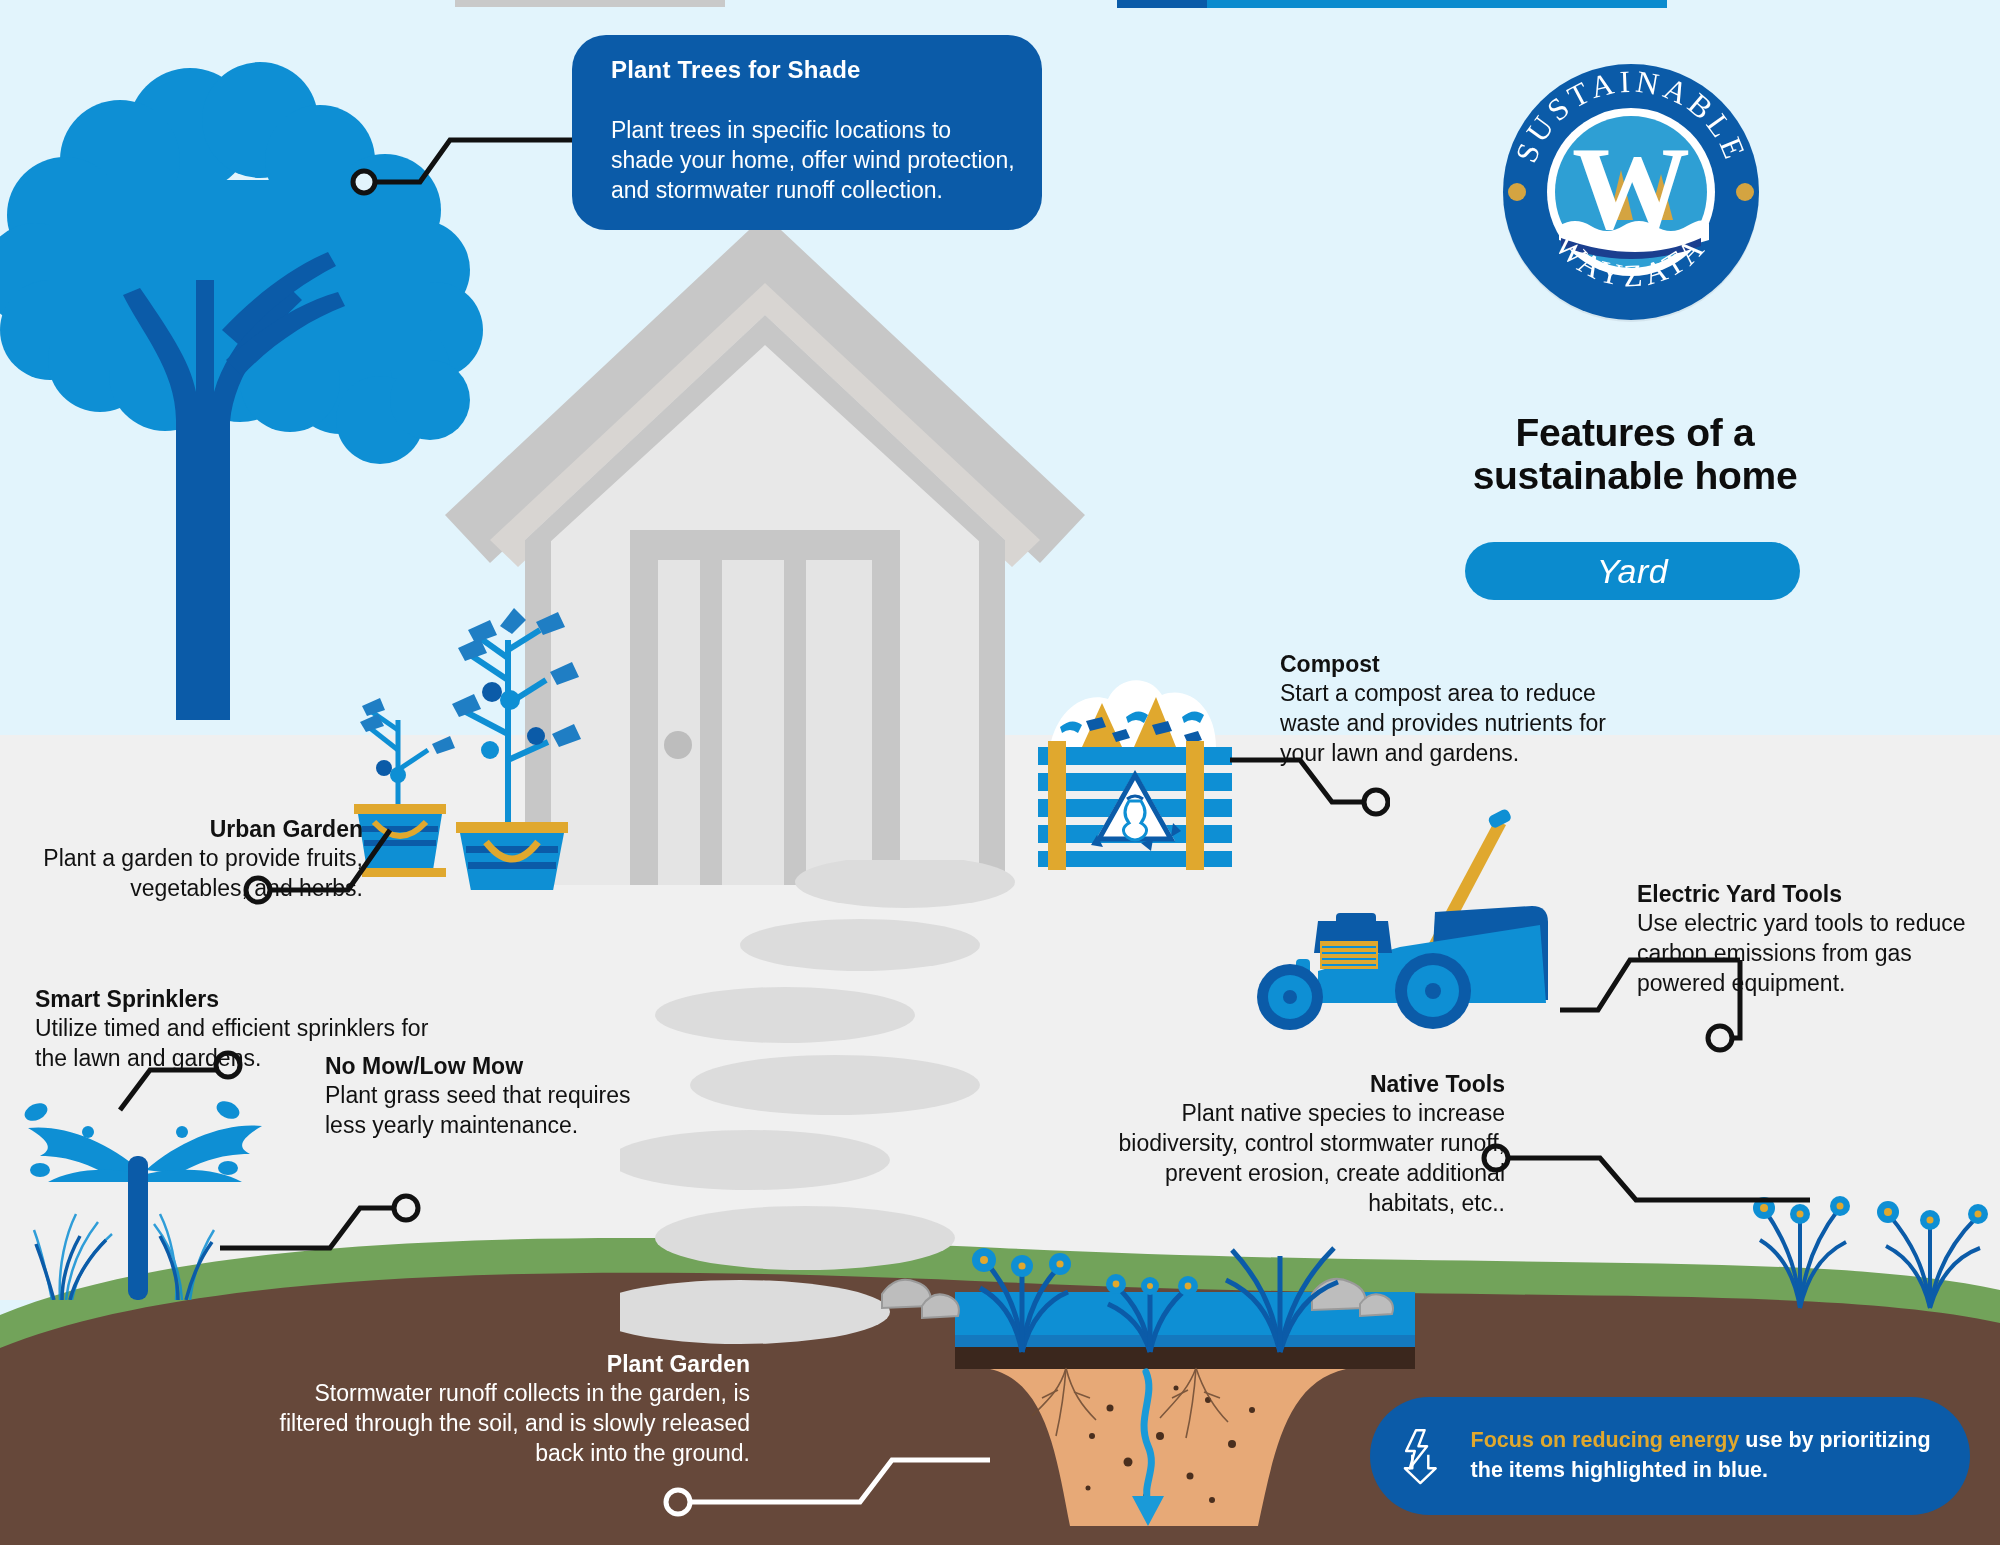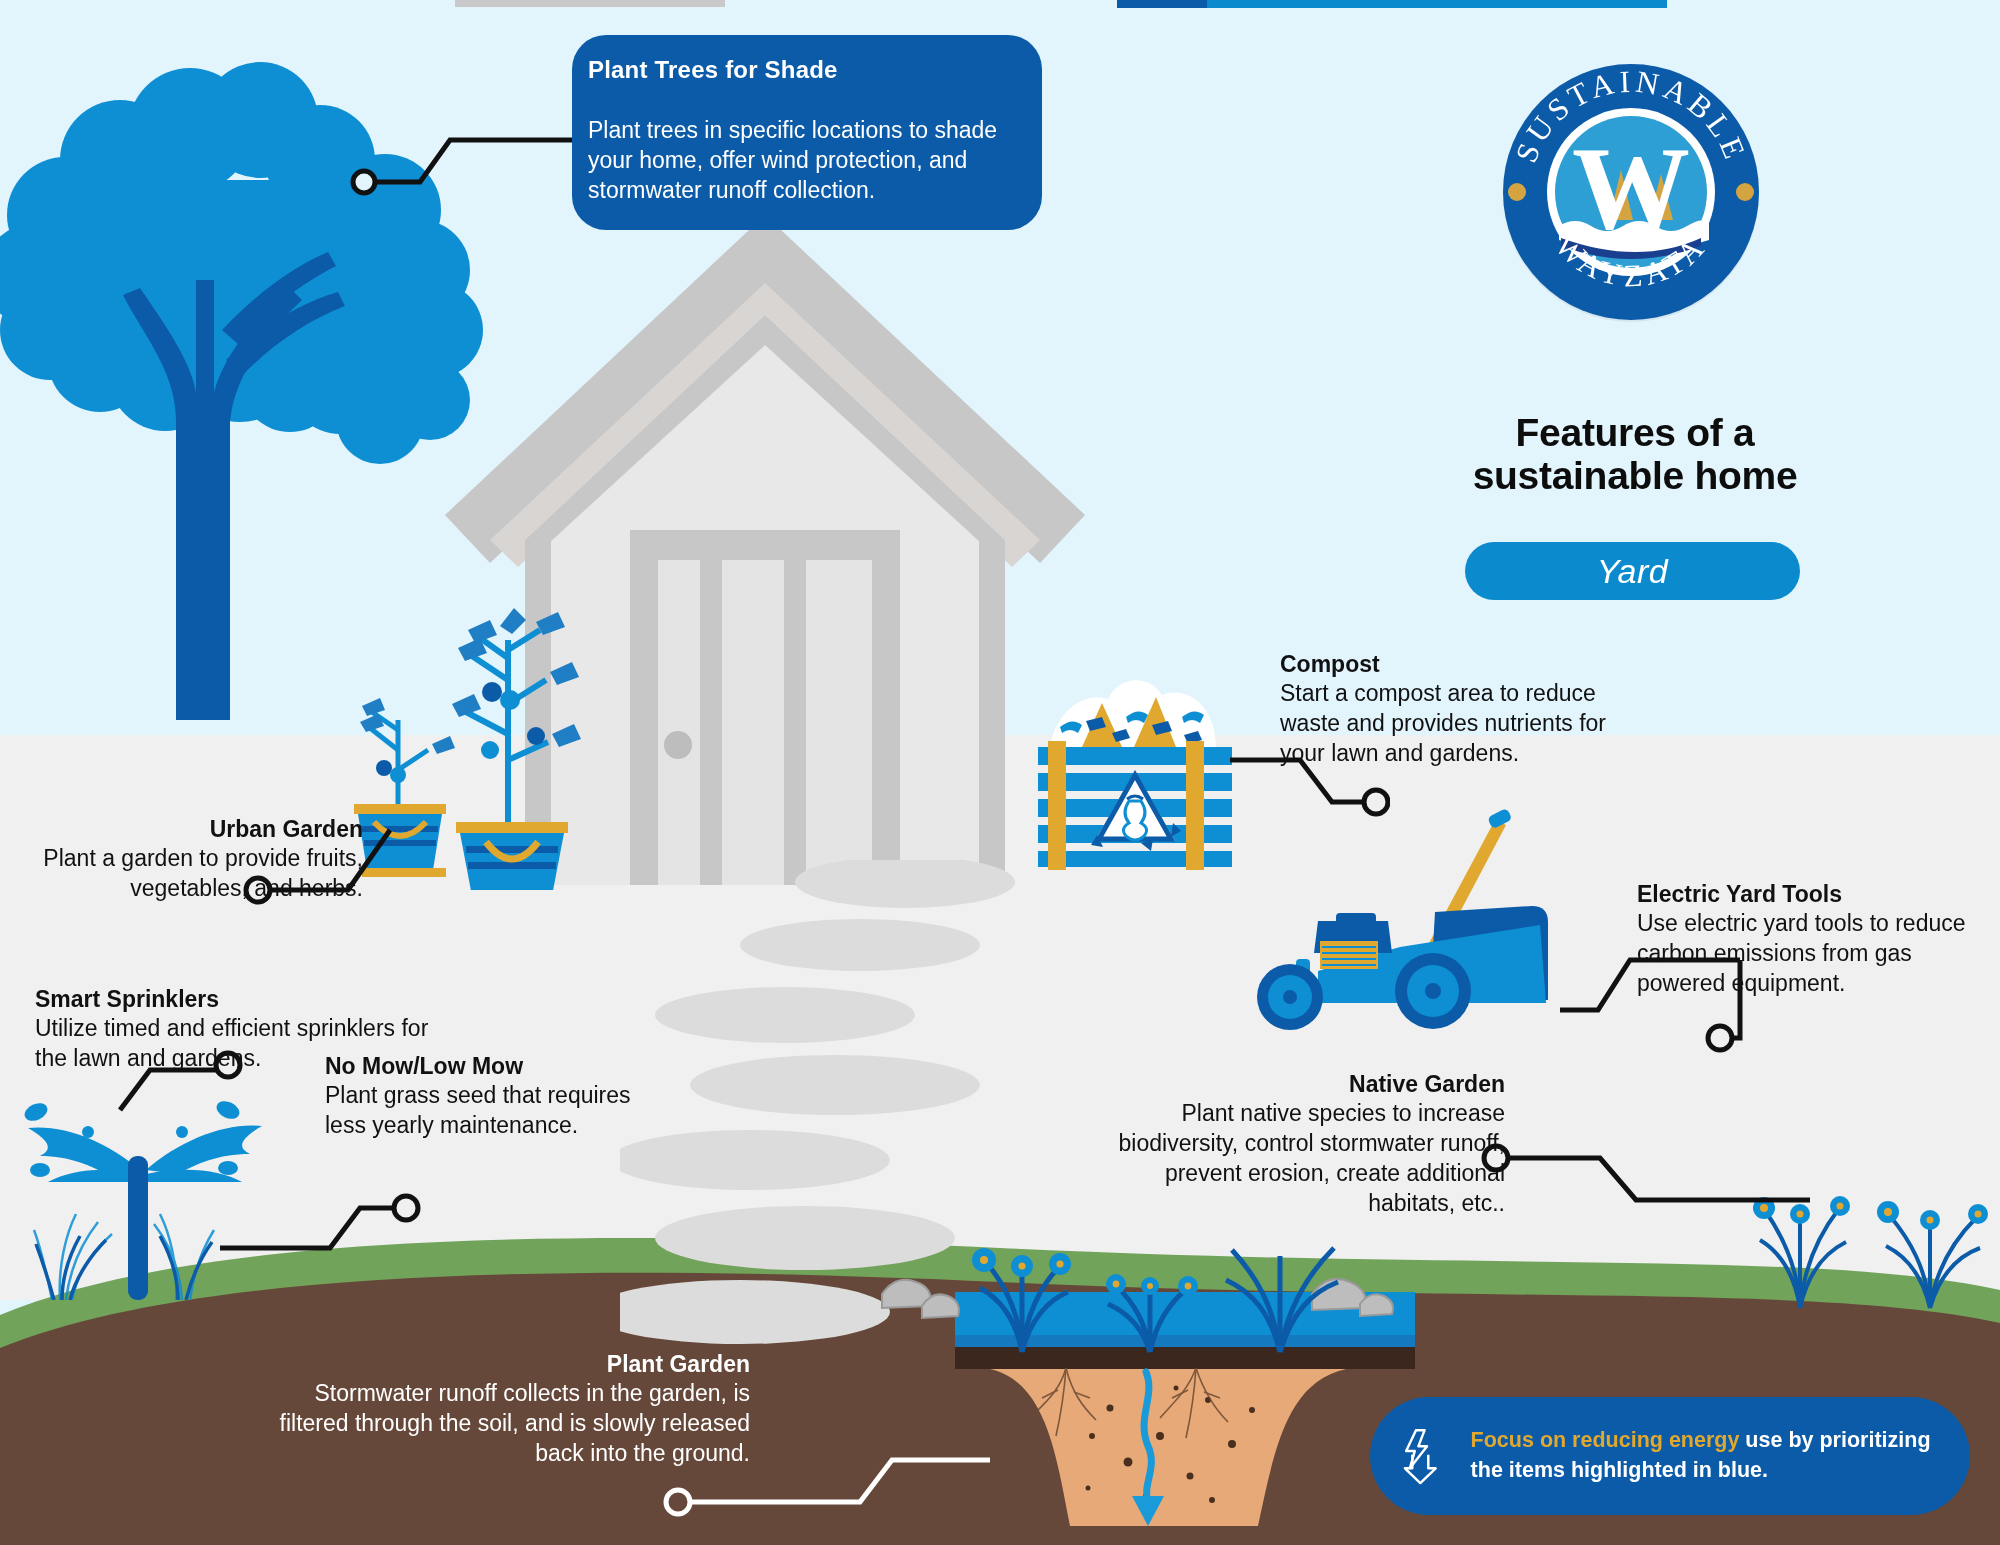--- a/index.html
+++ b/index.html
@@ -21,21 +21,21 @@
   .top-strip-gray { position:absolute; left:455px; top:0; width:270px; height:7px; background:#c9c9c9; }
   .top-strip-blue { position:absolute; left:1117px; top:0; width:550px; height:8px; background:#0b8bce; }
   .top-strip-blue2 { position:absolute; left:1117px; top:0; width:90px; height:8px; background:#0b5ba8; }
 
   
   .bubble {
     position:absolute;
     background:#0b5ba8;
     color:#fff;
     border-radius:34px;
-    padding:20px 26px 24px 16px;
+    padding:20px 26px 24px 39px;
   }
   .bubble .b-title { font-weight:bold; font-size:24px; line-height:1.22; letter-spacing:.2px; }
   .bubble .b-body  { font-size:23px; line-height:1.30; font-weight:400;margin-top:32px; }
 
   
   .label { position:absolute; color:#111; }
   .label .l-title { font-weight:bold; font-size:23px; line-height:1.28; }
   .label .l-body  { font-size:23px; line-height:1.30; }
   .label.onsoil { color:#ffffff; }
   .label.right  { text-align:right; }
@@ -513,21 +513,21 @@
     <div class="l-title">Compost</div>
     <div class="l-body">Start a compost area to reduce waste and provides nutrients for your lawn and gardens.</div>
   </div>
 
   <div class="label left" style="left:1637px;top:880px;width:360px;">
     <div class="l-title">Electric Yard Tools</div>
     <div class="l-body">Use electric yard tools to reduce carbon emissions from gas powered equipment.</div>
   </div>
 
   <div class="label right" style="left:1085px;top:1070px;width:420px;">
-    <div class="l-title">Native Garden</div>
+    <div class="l-title">Native Tools</div>
     <div class="l-body">Plant native species to increase biodiversity, control stormwater runoff, prevent erosion, create additional habitats, etc..</div>
   </div>
 
   <div class="label right onsoil" style="left:250px;top:1350px;width:500px;">
     <div class="l-title">Plant Garden</div>
     <div class="l-body">Stormwater runoff collects in the garden, is filtered through the soil, and is slowly released back into the ground.</div>
   </div>
 
   <div class="banner">
     <svg width="66" height="92" viewBox="0 0 66 92">

